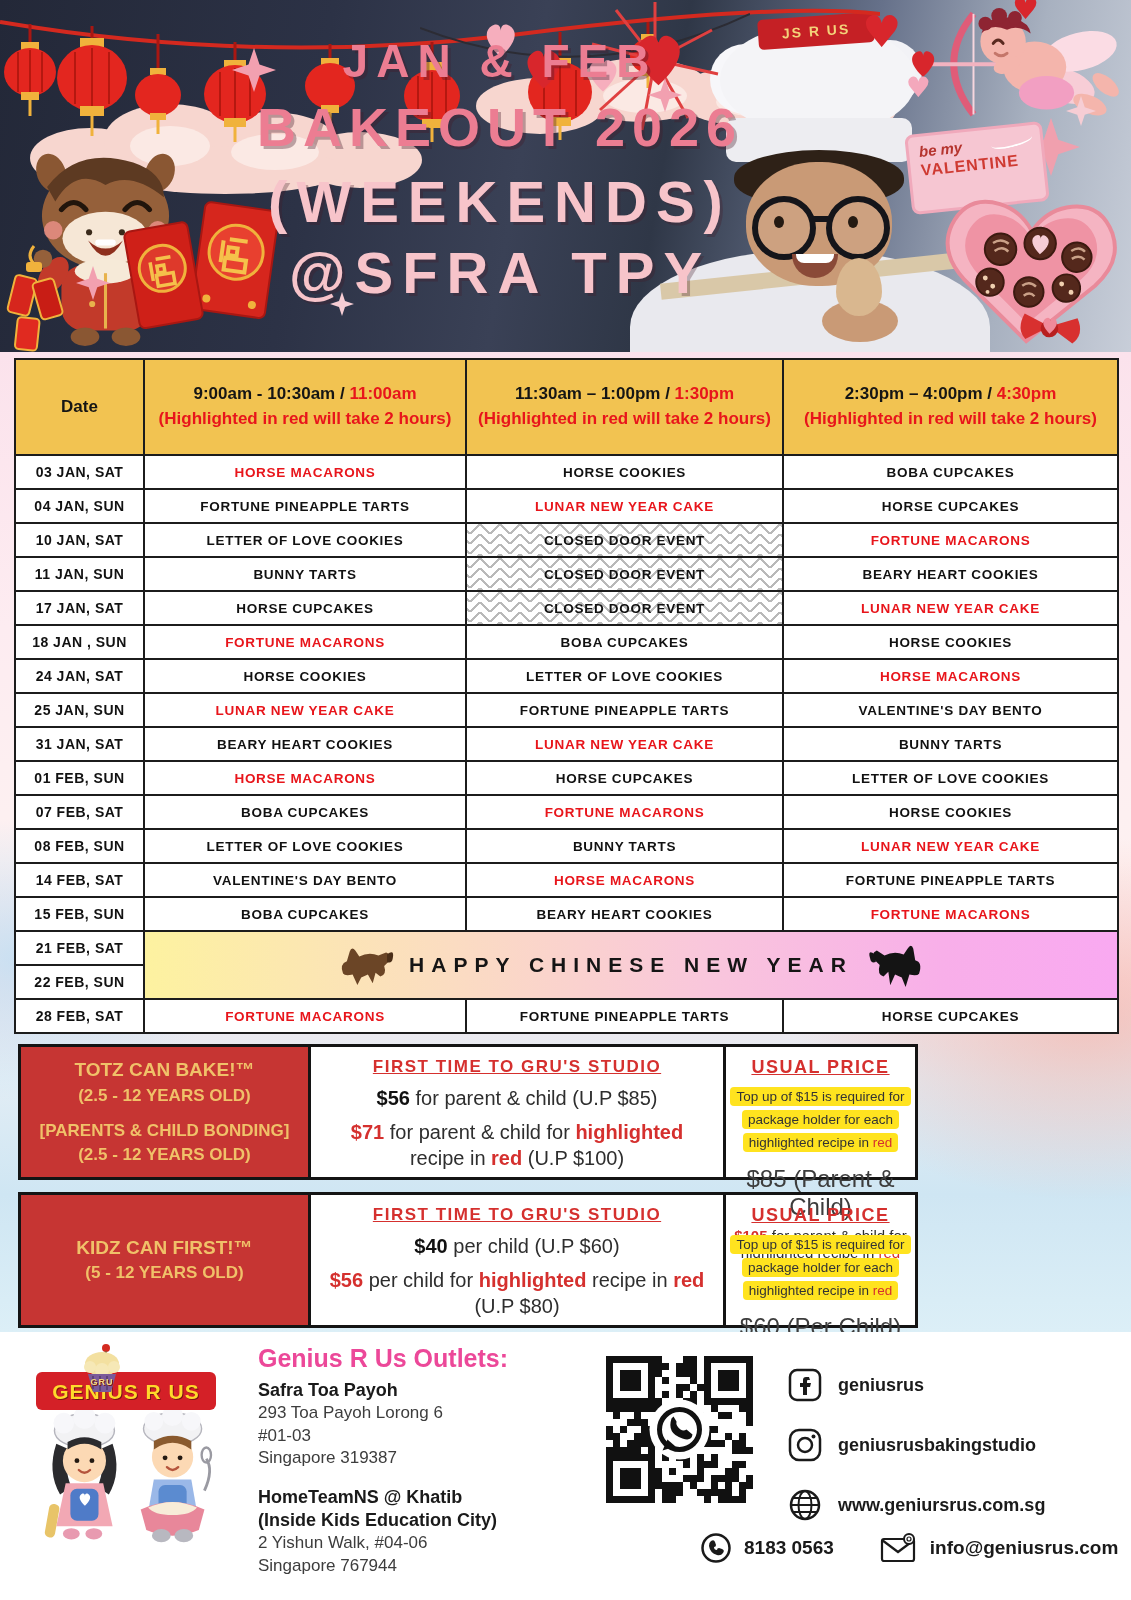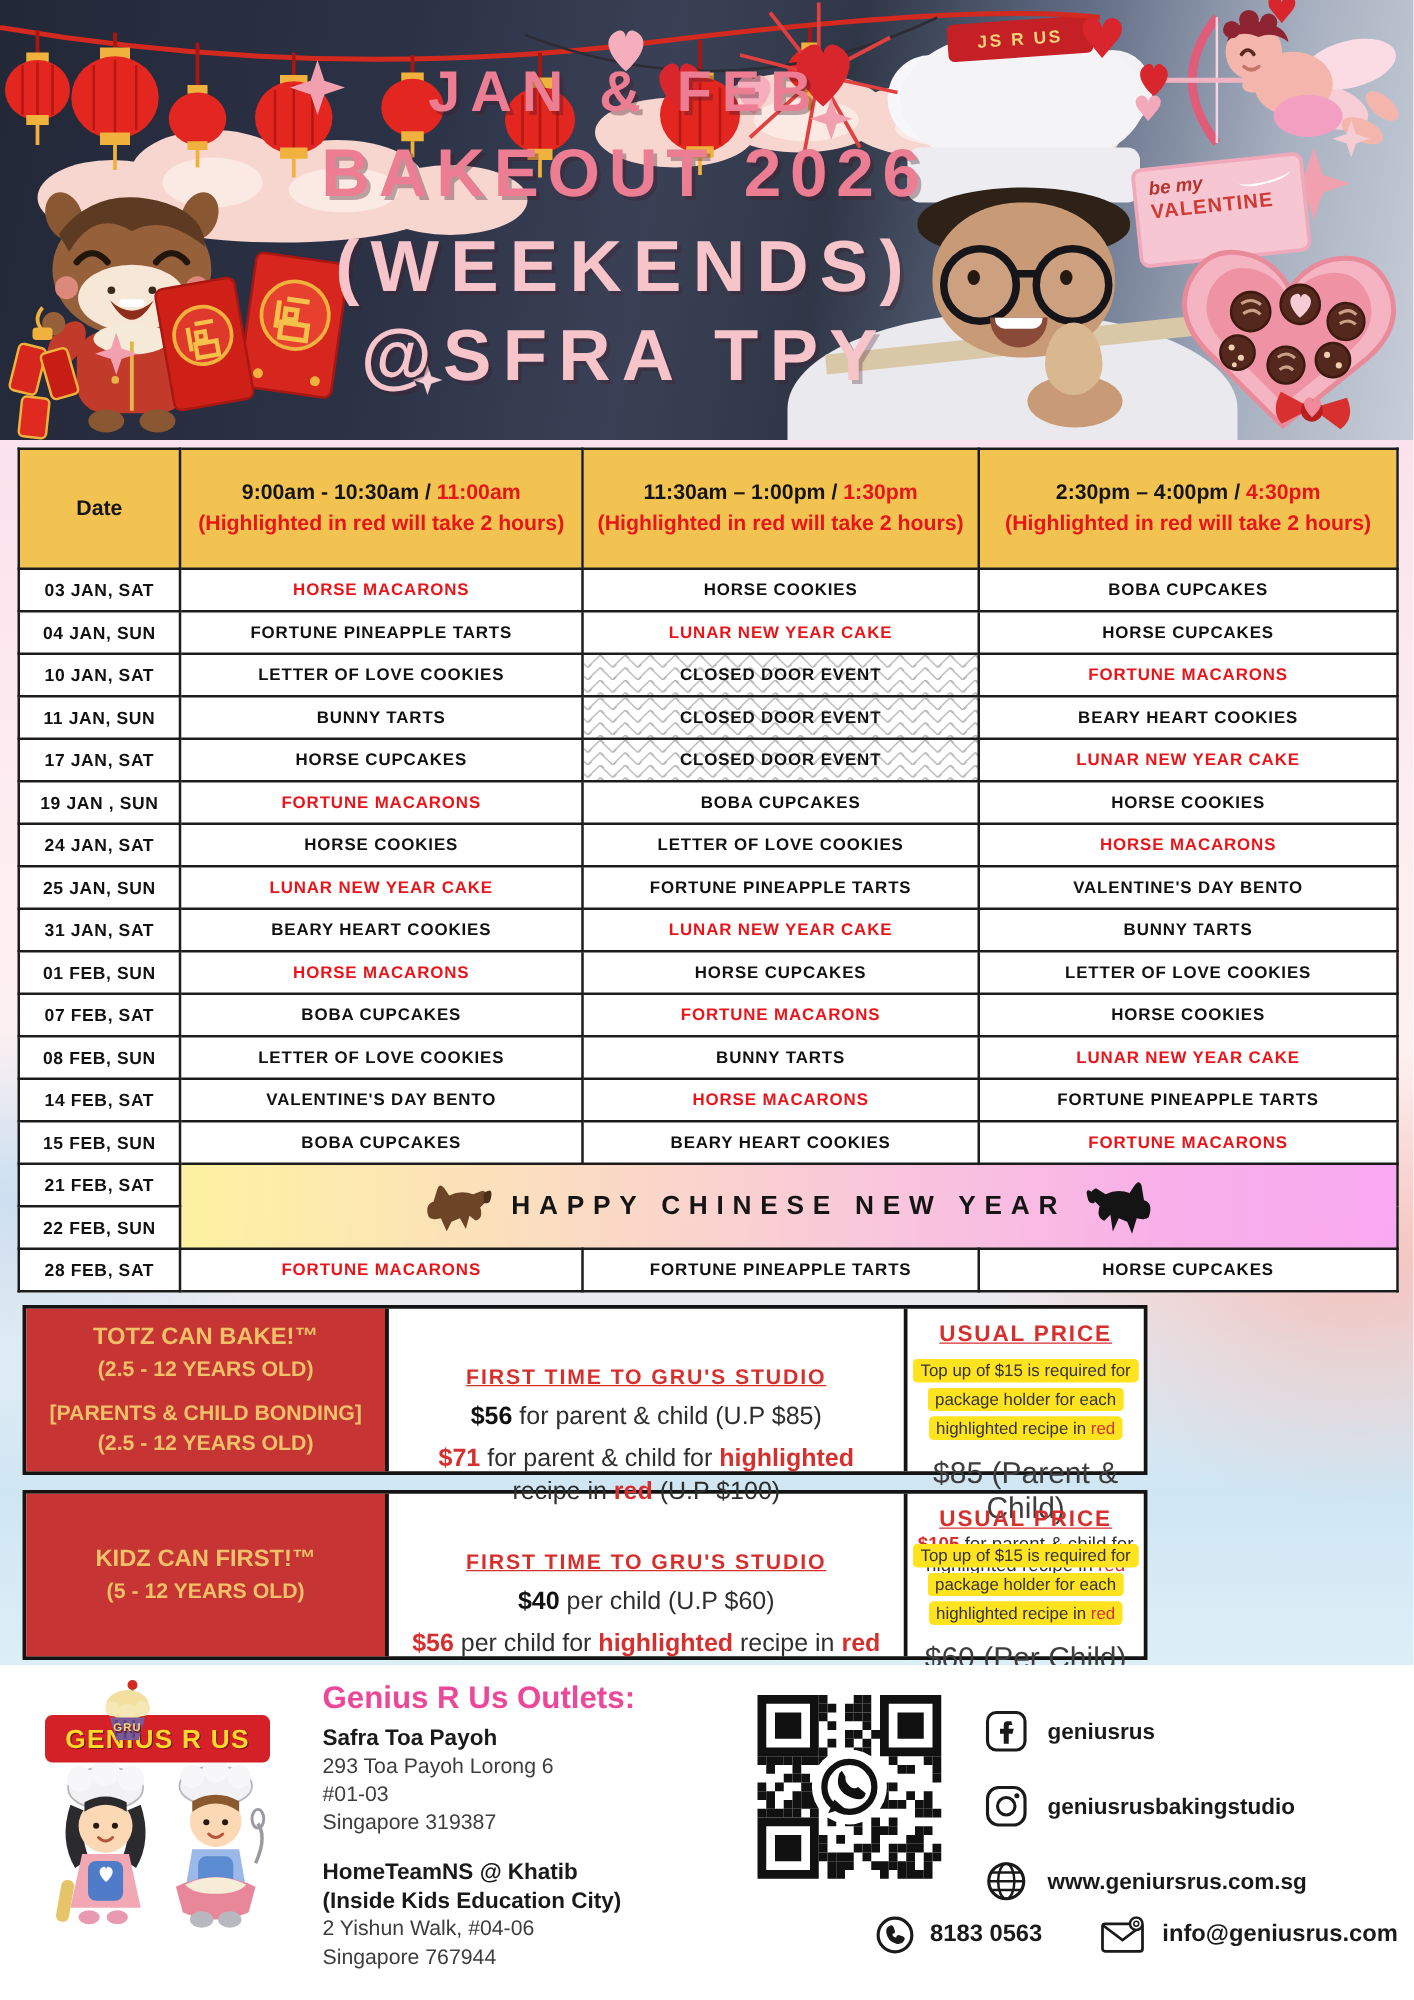--- a/index.html
+++ b/index.html
@@ -3,21 +3,21 @@
 <meta charset="utf-8">
 <style>
   html,body{margin:0;padding:0;}
   body{width:1131px;height:1600px;font-family:"Liberation Sans",sans-serif;}
   .page{position:relative;width:1131px;height:1600px;overflow:hidden;background:#fff;}
 
   
   .header{position:absolute;top:0;left:0;width:1131px;height:352px;overflow:hidden;
     background:linear-gradient(100deg,#232838 0%,#2c3246 28%,#3a4156 46%,#2f3747 58%,#66718a 74%,#a8b1c0 88%,#c8ced9 100%);}
   .abs{position:absolute;}
-  .title-block{position:absolute;top:46px;left:150px;width:700px;text-align:center;z-index:6;}
+  .title-block{position:absolute;top:34px;left:150px;width:700px;text-align:center;z-index:6;}
   .title-l1{font-size:46px;font-weight:800;letter-spacing:8px;color:#ec7d92;text-shadow:3px 3px 0 rgba(70,25,40,.35);}
   .title-l2{font-size:54px;font-weight:800;letter-spacing:7px;color:#ec7d92;text-shadow:3px 3px 0 rgba(70,25,40,.35);margin-top:8px;}
   .title-l3{font-size:58px;font-weight:800;letter-spacing:9px;color:#f7c4ca;text-shadow:3px 3px 0 rgba(70,25,40,.3);margin-top:10px;}
   .title-l4{font-size:58px;font-weight:800;letter-spacing:9px;color:#f7c4ca;text-shadow:3px 3px 0 rgba(70,25,40,.3);margin-top:4px;}
   .heart{font-family:"DejaVu Sans",sans-serif;position:absolute;z-index:5;line-height:1;}
   
   .kid{position:absolute;left:600px;top:0;width:420px;height:352px;z-index:2;}
   .kid .shirt{position:absolute;left:30px;top:250px;width:360px;height:110px;background:#e9e9ee;border-radius:50% 50% 0 0/70% 70% 0 0;}
   .kid .hat{position:absolute;left:120px;top:24px;width:196px;height:112px;background:#f4f4f7;border-radius:50%;}
   .kid .hat-puff1{position:absolute;left:110px;top:44px;width:70px;height:70px;background:#f7f7fa;border-radius:50%;}
@@ -69,21 +69,21 @@
   .cny-text{font-size:21px;font-weight:bold;letter-spacing:7px;color:#151515;}
 
   
   .pricing{position:absolute;left:18px;top:1044px;width:900px;z-index:2;}
   .price-box{display:flex;border:3px solid #141414;background:#fff;height:136px;margin-bottom:12px;box-sizing:border-box;}
   .price-label{width:290px;background:#c63533;color:#f0c169;display:flex;flex-direction:column;justify-content:center;
     text-align:center;font-weight:bold;padding:6px 12px;box-sizing:border-box;border-right:3px solid #141414;}
   .price-label-line{font-size:17px;line-height:1.4;}
   .price-label-line.ll-0{font-size:19px;}
   .price-label-line.ll-2{margin-top:12px;}
-  .price-mid{width:412px;padding:7px 14px;text-align:center;box-sizing:border-box;margin-top:35px;}
+  .price-mid{width:412px;padding:7px 14px;text-align:center;box-sizing:border-box;}
   .price-right{flex:1;border-left:3px solid #141414;padding:7px 0;text-align:center;box-sizing:border-box;}
   .ft-heading,.up-heading{color:#d5302e;font-weight:bold;font-size:17px;letter-spacing:1.5px;text-decoration:underline;margin:3px 0 8px;}
   .up-heading{font-size:18px;}
   .ft-line{font-size:20px;color:#2e2e2e;margin:8px 0;line-height:1.3;}
   .up-note{display:inline;background:#ffe31f;padding:2px 6px;border-radius:4px;font-size:13.5px;color:#333;line-height:1.7;
     -webkit-box-decoration-break:clone;box-decoration-break:clone;}
   .up-line-large{font-size:24px;color:#3d3d3d;margin:10px 0 6px;}
   .up-line-small{font-size:15px;color:#2e2e2e;}
   .pt-bb{font-weight:bold;color:#111;}
   .pt-br{font-weight:bold;color:#d5302e;}
@@ -454,21 +454,21 @@
           <td class="closed"><span class="slot-text">CLOSED DOOR EVENT</span></td>
           <td><span class="slot-text">BEARY HEART COOKIES</span></td>
         </tr>
         <tr>
           <td class="date-cell">17 JAN, SAT</td>
           <td><span class="slot-text">HORSE CUPCAKES</span></td>
           <td class="closed"><span class="slot-text">CLOSED DOOR EVENT</span></td>
           <td><span class="slot-text red">LUNAR NEW YEAR CAKE</span></td>
         </tr>
         <tr>
-          <td class="date-cell">19 JAN , SUN</td>
+          <td class="date-cell">18 JAN , SUN</td>
           <td><span class="slot-text red">FORTUNE MACARONS</span></td>
           <td><span class="slot-text">BOBA CUPCAKES</span></td>
           <td><span class="slot-text">HORSE COOKIES</span></td>
         </tr>
         <tr>
           <td class="date-cell">24 JAN, SAT</td>
           <td><span class="slot-text">HORSE COOKIES</span></td>
           <td><span class="slot-text">LETTER OF LOVE COOKIES</span></td>
           <td><span class="slot-text red">HORSE MACARONS</span></td>
         </tr>

